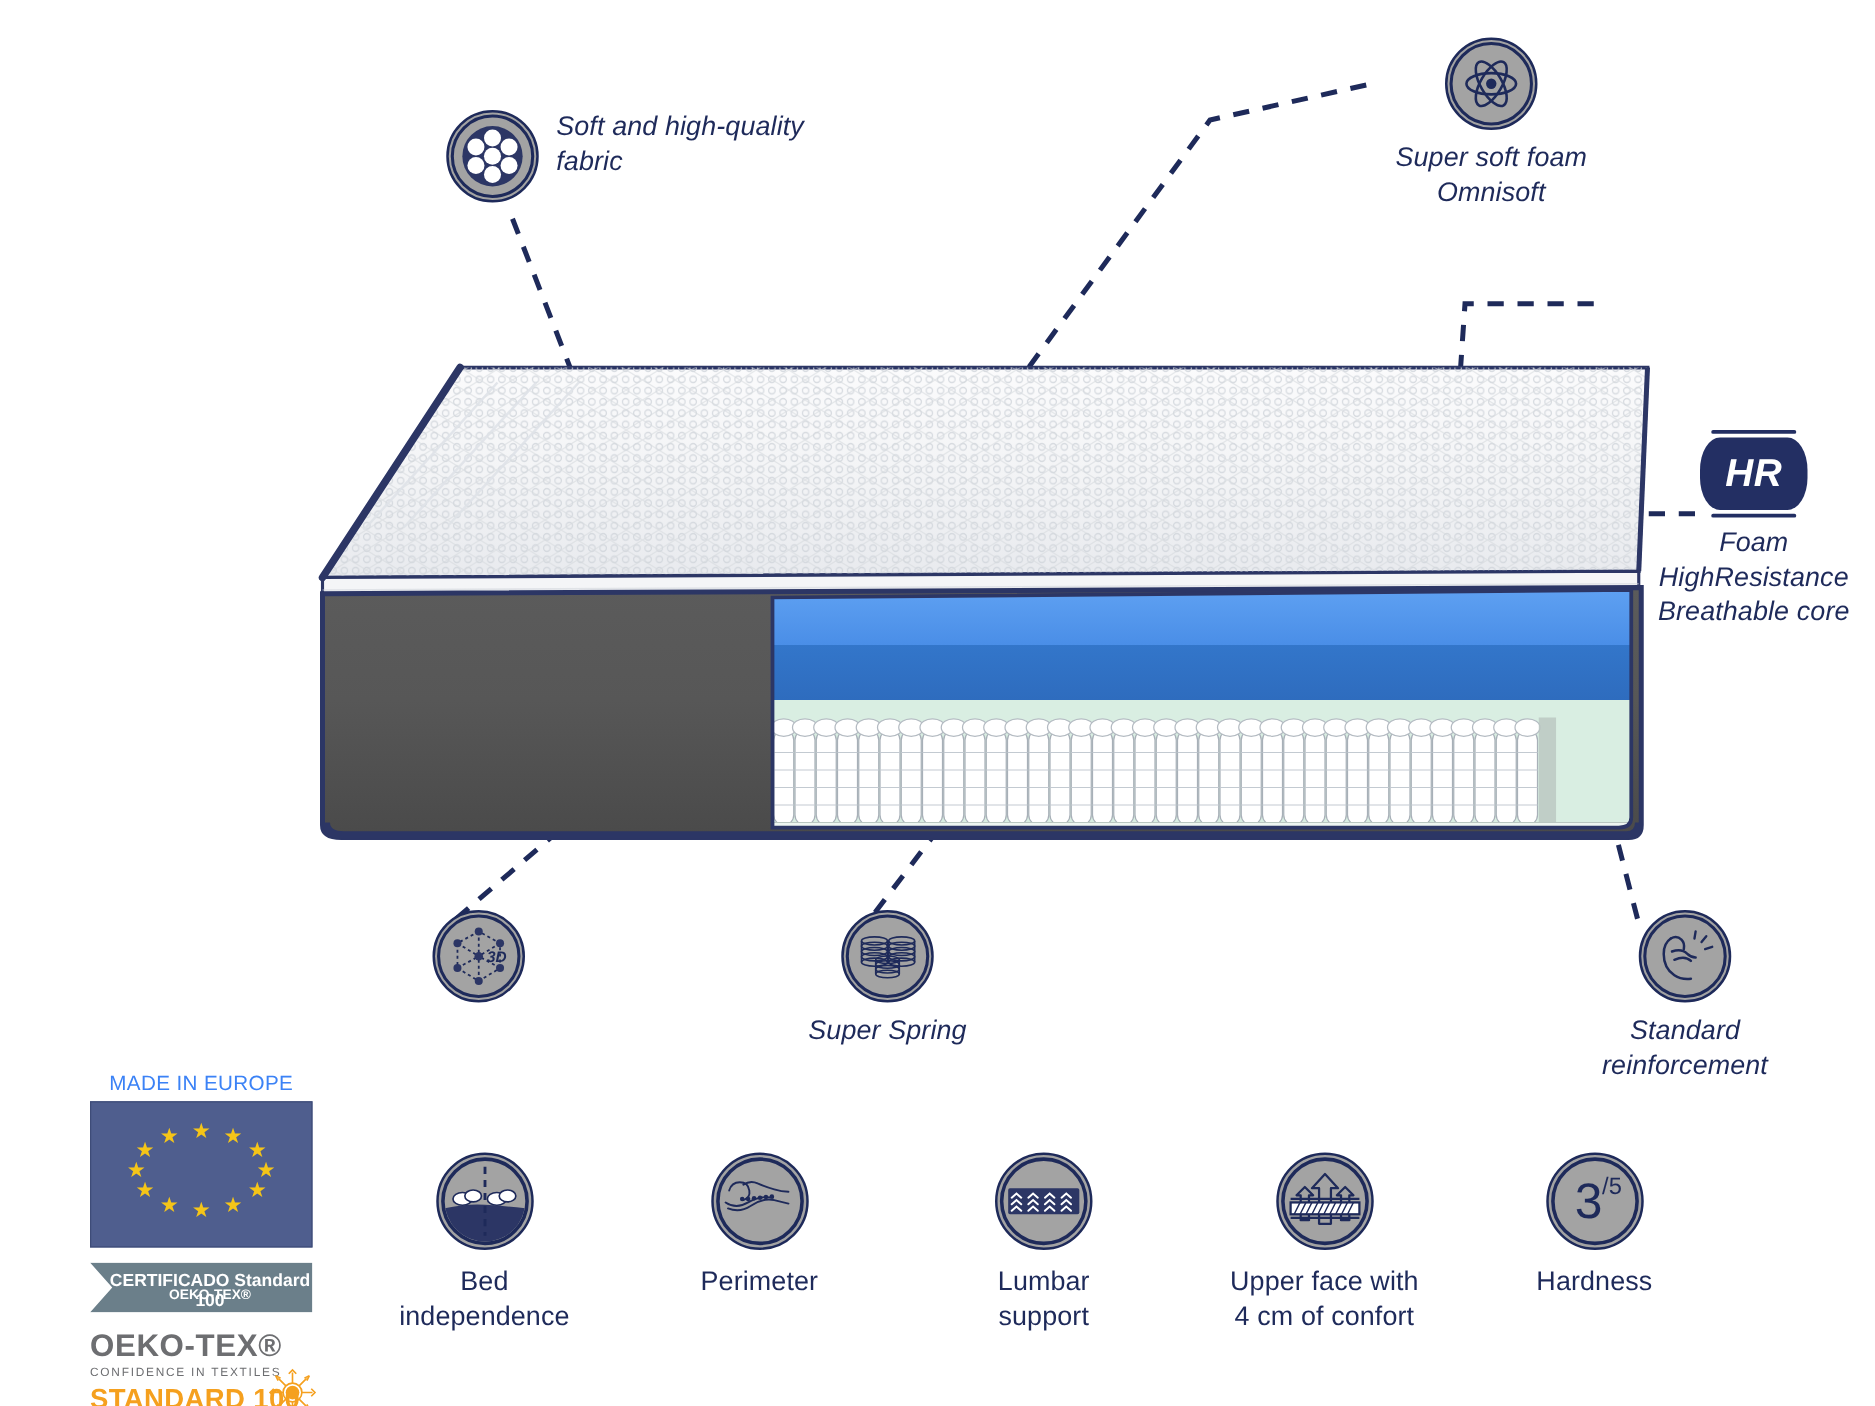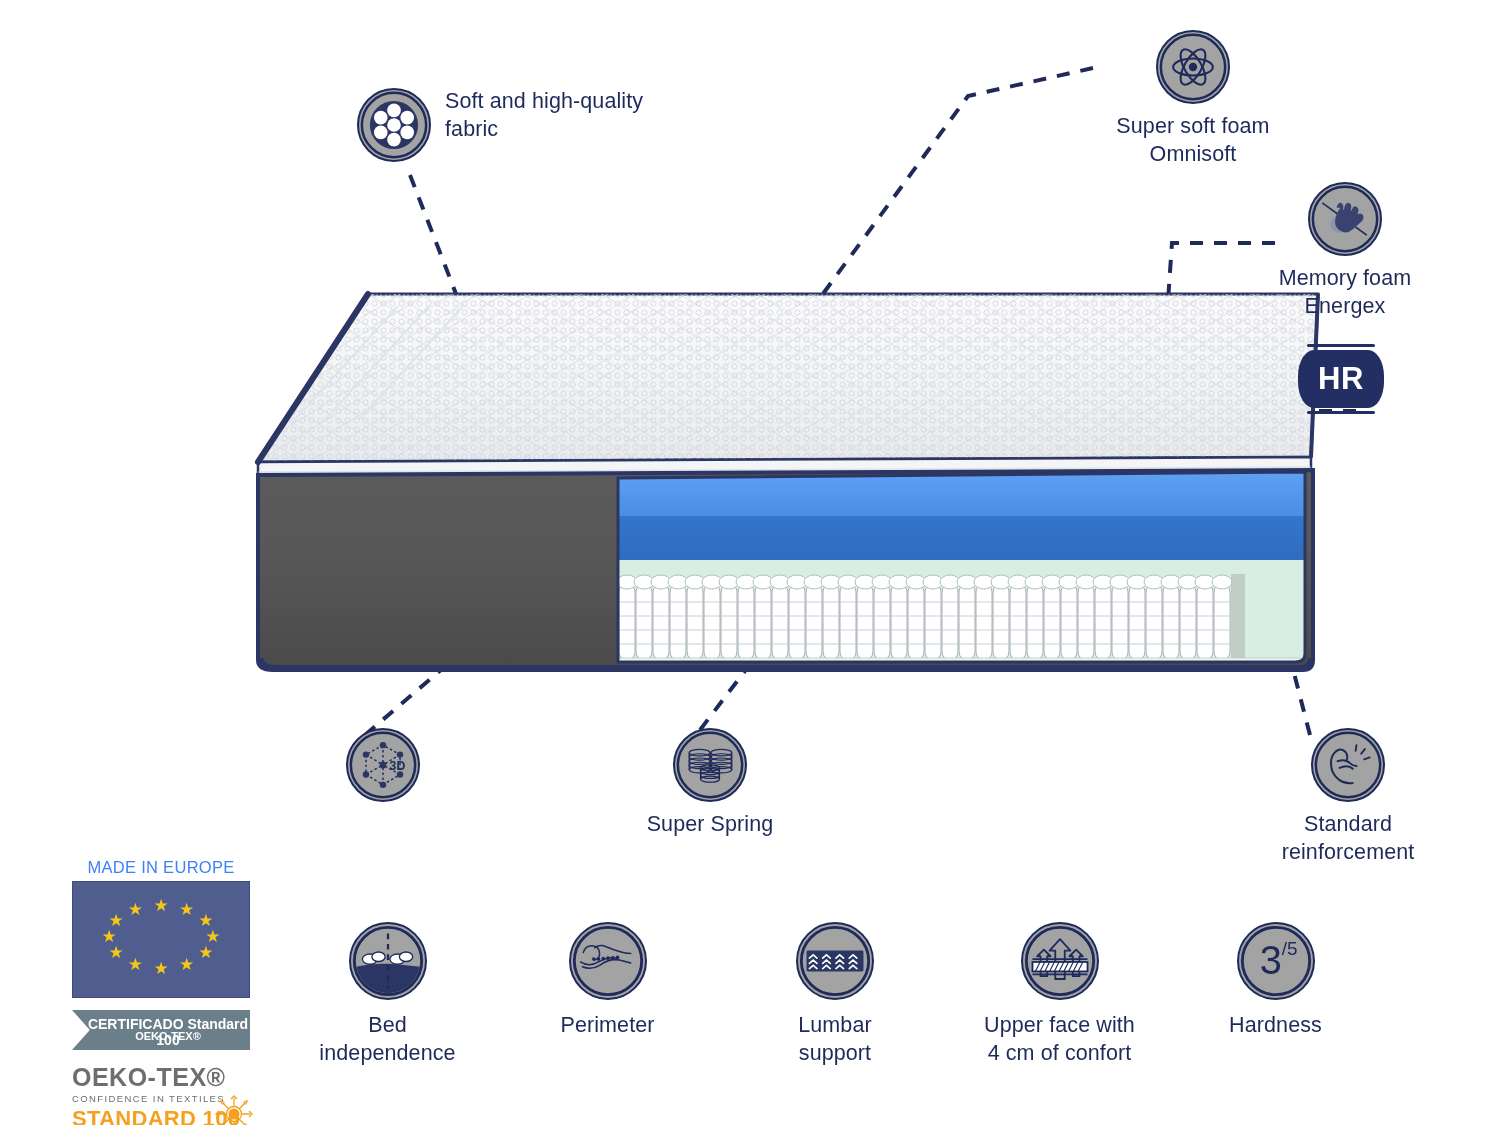--- a/index.html
+++ b/index.html
@@ -10,20 +10,21 @@
     overflow: hidden;
   }
   #stage { position: relative; width: 1500px; height: 1125px; background:#fff; }
 
   
   .feature {
     position: absolute;
     display: flex;
     flex-direction: column;
     align-items: center;
+    font-style: italic;
   }
   .feature.row { flex-direction: row; align-items: flex-start; gap: 14px; }
 
   .ico {
     width: 74px; height: 74px;
     border: 2.5px solid #1e2a5a;
     border-radius: 50%;
     position: relative;
     flex: 0 0 auto;
     background: #a3a3a3;
@@ -357,40 +358,28 @@
           <ellipse cx="37" cy="37" rx="21" ry="9" transform="rotate(60 37 37)"></ellipse>
           <ellipse cx="37" cy="37" rx="21" ry="9" transform="rotate(120 37 37)"></ellipse>
         </g>
         <circle cx="37" cy="37" r="4.4" fill="#1e2a5a"></circle>
       </svg>
     </div>
     <div class="flabel top-pad">Super soft foam
 Omnisoft</div>
   </div>
 
-  <div class="feature" style="left:1245px; top:182px; width:200px;">
-    <div class="ico">
-      <svg viewBox="0 0 74 74">
-        <circle cx="37" cy="37" r="34" fill="none" stroke="#1e2a5a" stroke-width="2.6"></circle>
-        <path d="M13 20 L60 54" stroke="#1e2a5a" stroke-width="1.8" fill="none"></path>
-
-        <path d="M22 40 q6-10 14-10 q10 0 13 6 q3 8-4 12 q-10 6-19 2 q-6-4-4-10z" fill="#8a93b0"></path>
-
-        <path d="M28 25 q2-6 5-5 q3 1 2 7 l1 0 q1-8 5-7 q4 1 2 8 l1 0 q2-6 5-4 q4 2 1 8
-                 q4-2 6 1 q2 4-3 8 l-8 7 q-7 6-14 1 q-6-5-4-13 q1-6 5-11z" fill="#3a4370"></path>
-      </svg>
-    </div>
-    <div class="flabel top-pad">Memory foam
-Energex</div>
-  </div>
-
-  <div class="feature" style="left:1261px; top:350px; width:160px;justify-content:flex-end;">
+
+  <div class="feature" style="left:1323px; top:350px; width:160px;justify-content:flex-end;">
     <div class="hr-badge">
       <span>HR</span>
     </div>
+    <div class="flabel" style="margin-top:13px;">Foam
+HighResistance
+Breathable core</div>
   </div>
 
   <div class="feature" style="left:288px; top:728px; width:190px;">
     <div class="ico">
       <svg viewBox="0 0 74 74">
         <circle cx="37" cy="37" r="34" fill="none" stroke="#1e2a5a" stroke-width="2.6"></circle>
         <g stroke="#1e2a5a" stroke-width="1.5" fill="none" stroke-dasharray="2.6 2.6">
           <path d="M37 16 L19 26 L19 47 L37 58 L55 47 L55 26 Z"></path>
           <path d="M37 16 L37 37 M19 26 L37 37 M55 26 L37 37 M19 47 L37 37 M55 47 L37 37 M37 58 L37 37"></path>
         </g>

